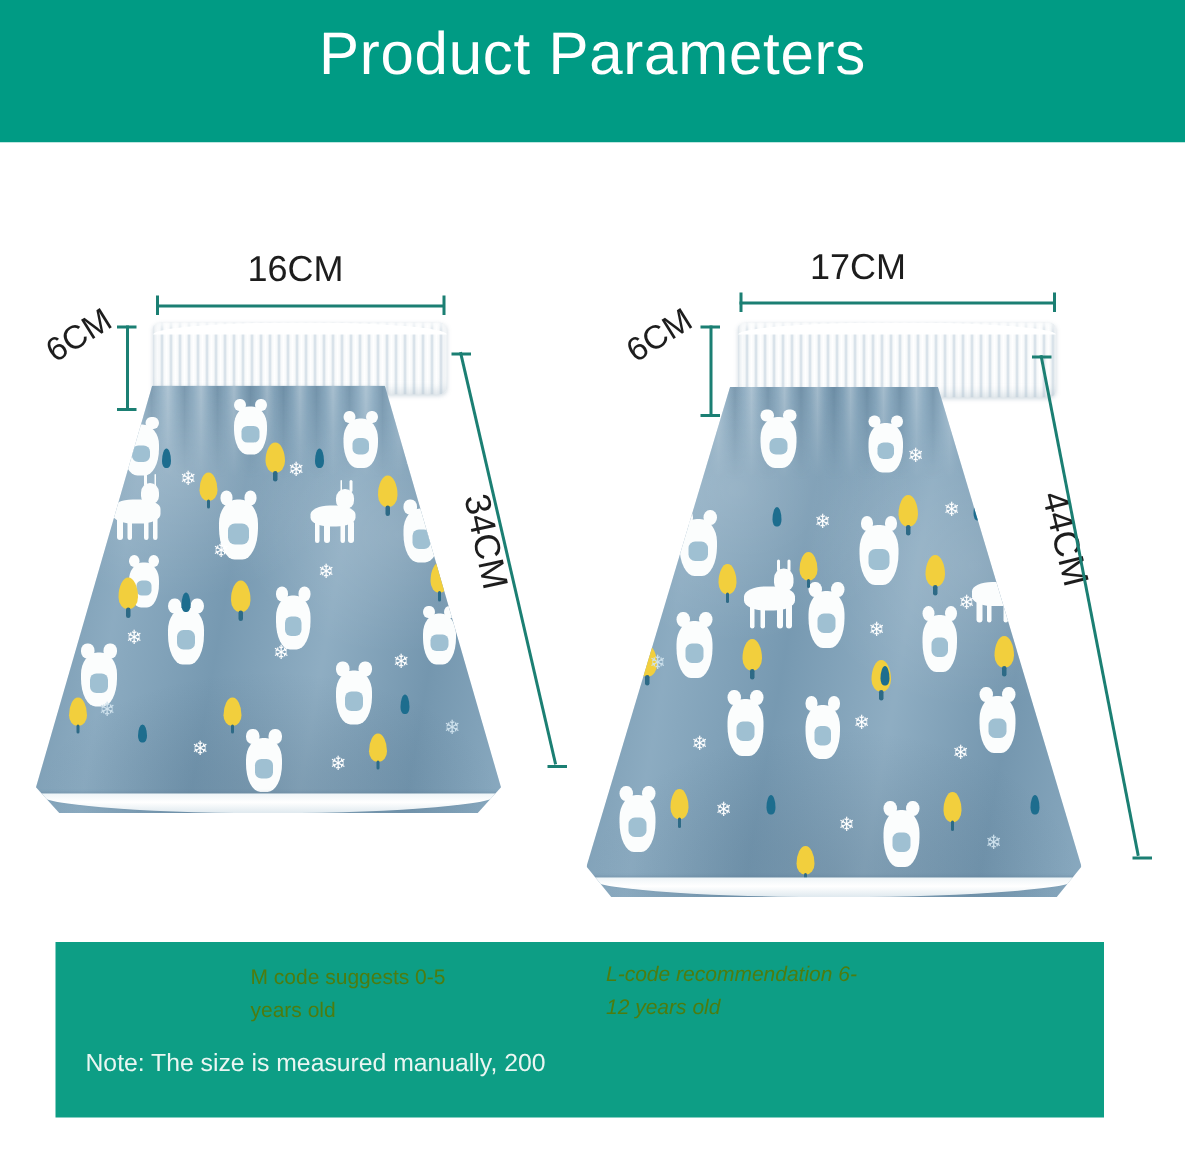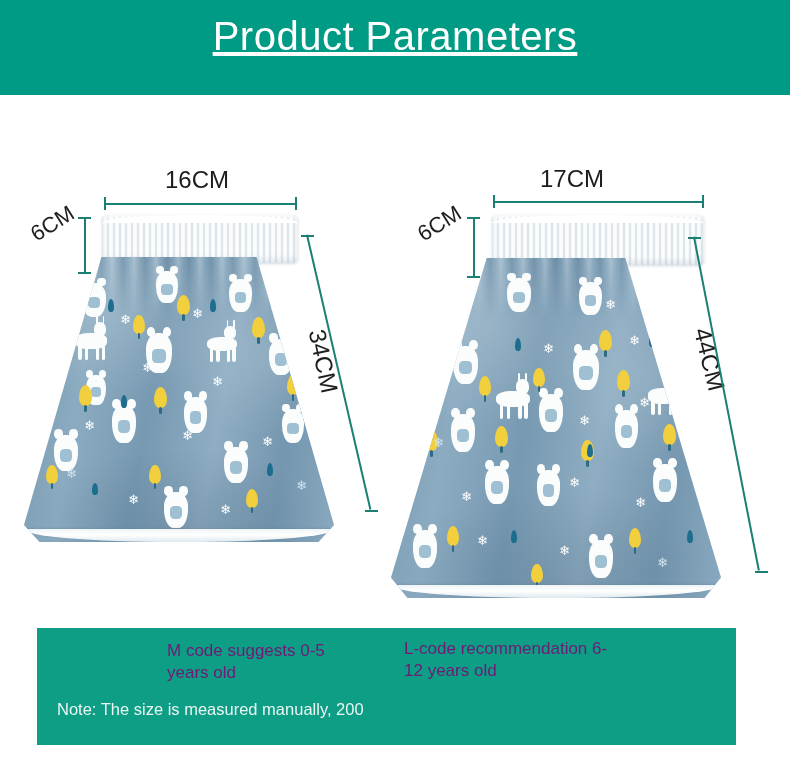--- a/index.html
+++ b/index.html
@@ -13,21 +13,21 @@
 
   
   .header-band{
     position:absolute;left:0;top:0;width:790px;height:95px;
     background:#009b84;
   }
   .header-title{
     position:absolute;left:0;top:0;width:790px;height:72px;
     display:flex;align-items:center;justify-content:center;
     color:#ffffff;font-size:40px;letter-spacing:.5px;
-    font-family:"Liberation Sans", sans-serif;font-weight:400;text-decoration:underline;
+    font-family:"Liberation Sans", sans-serif;font-weight:400;
   }
 
   
   .stage{position:absolute;left:0;top:95px;width:790px;height:530px;background:#fff;}
 
   
   .garment{position:absolute;}
 
   
   .waistband{
@@ -135,25 +135,25 @@
   .rot-34{transform:rotate(78deg);transform-origin:left top;}
   .rot-44{transform:rotate(76deg);transform-origin:left top;}
   .rot-6{transform:rotate(-32deg);transform-origin:left top;}
 
   
   .info-band{
     position:absolute;left:37px;top:628px;width:699px;height:117px;
     background:#0d9e85;
   }
   .code-note{
-    position:absolute;color:#701a75;font-size:17px;line-height:22px;
+    position:absolute;color:#4d7c0f;font-size:14px;line-height:22px;
     font-family:"Liberation Sans", sans-serif;white-space:pre-line;
   }
   .code-m{left:167px;top:640px;width:230px;}
-  .code-l{left:404px;top:638px;width:260px;}
+  .code-l{left:404px;top:638px;width:260px;font-style:italic;}
   .note-a{position:absolute;left:57px;top:700px;color:#eaf6f2;font-size:16.5px;white-space:nowrap;}
   .note-b{position:absolute;left:329px;top:698px;color:#ffffff;font-size:19px;white-space:nowrap;}
 </style>
 </head>
 <body>
 
 <div id="page">
 
   <div class="header-band"></div>
   <div class="header-title">Product Parameters</div>

